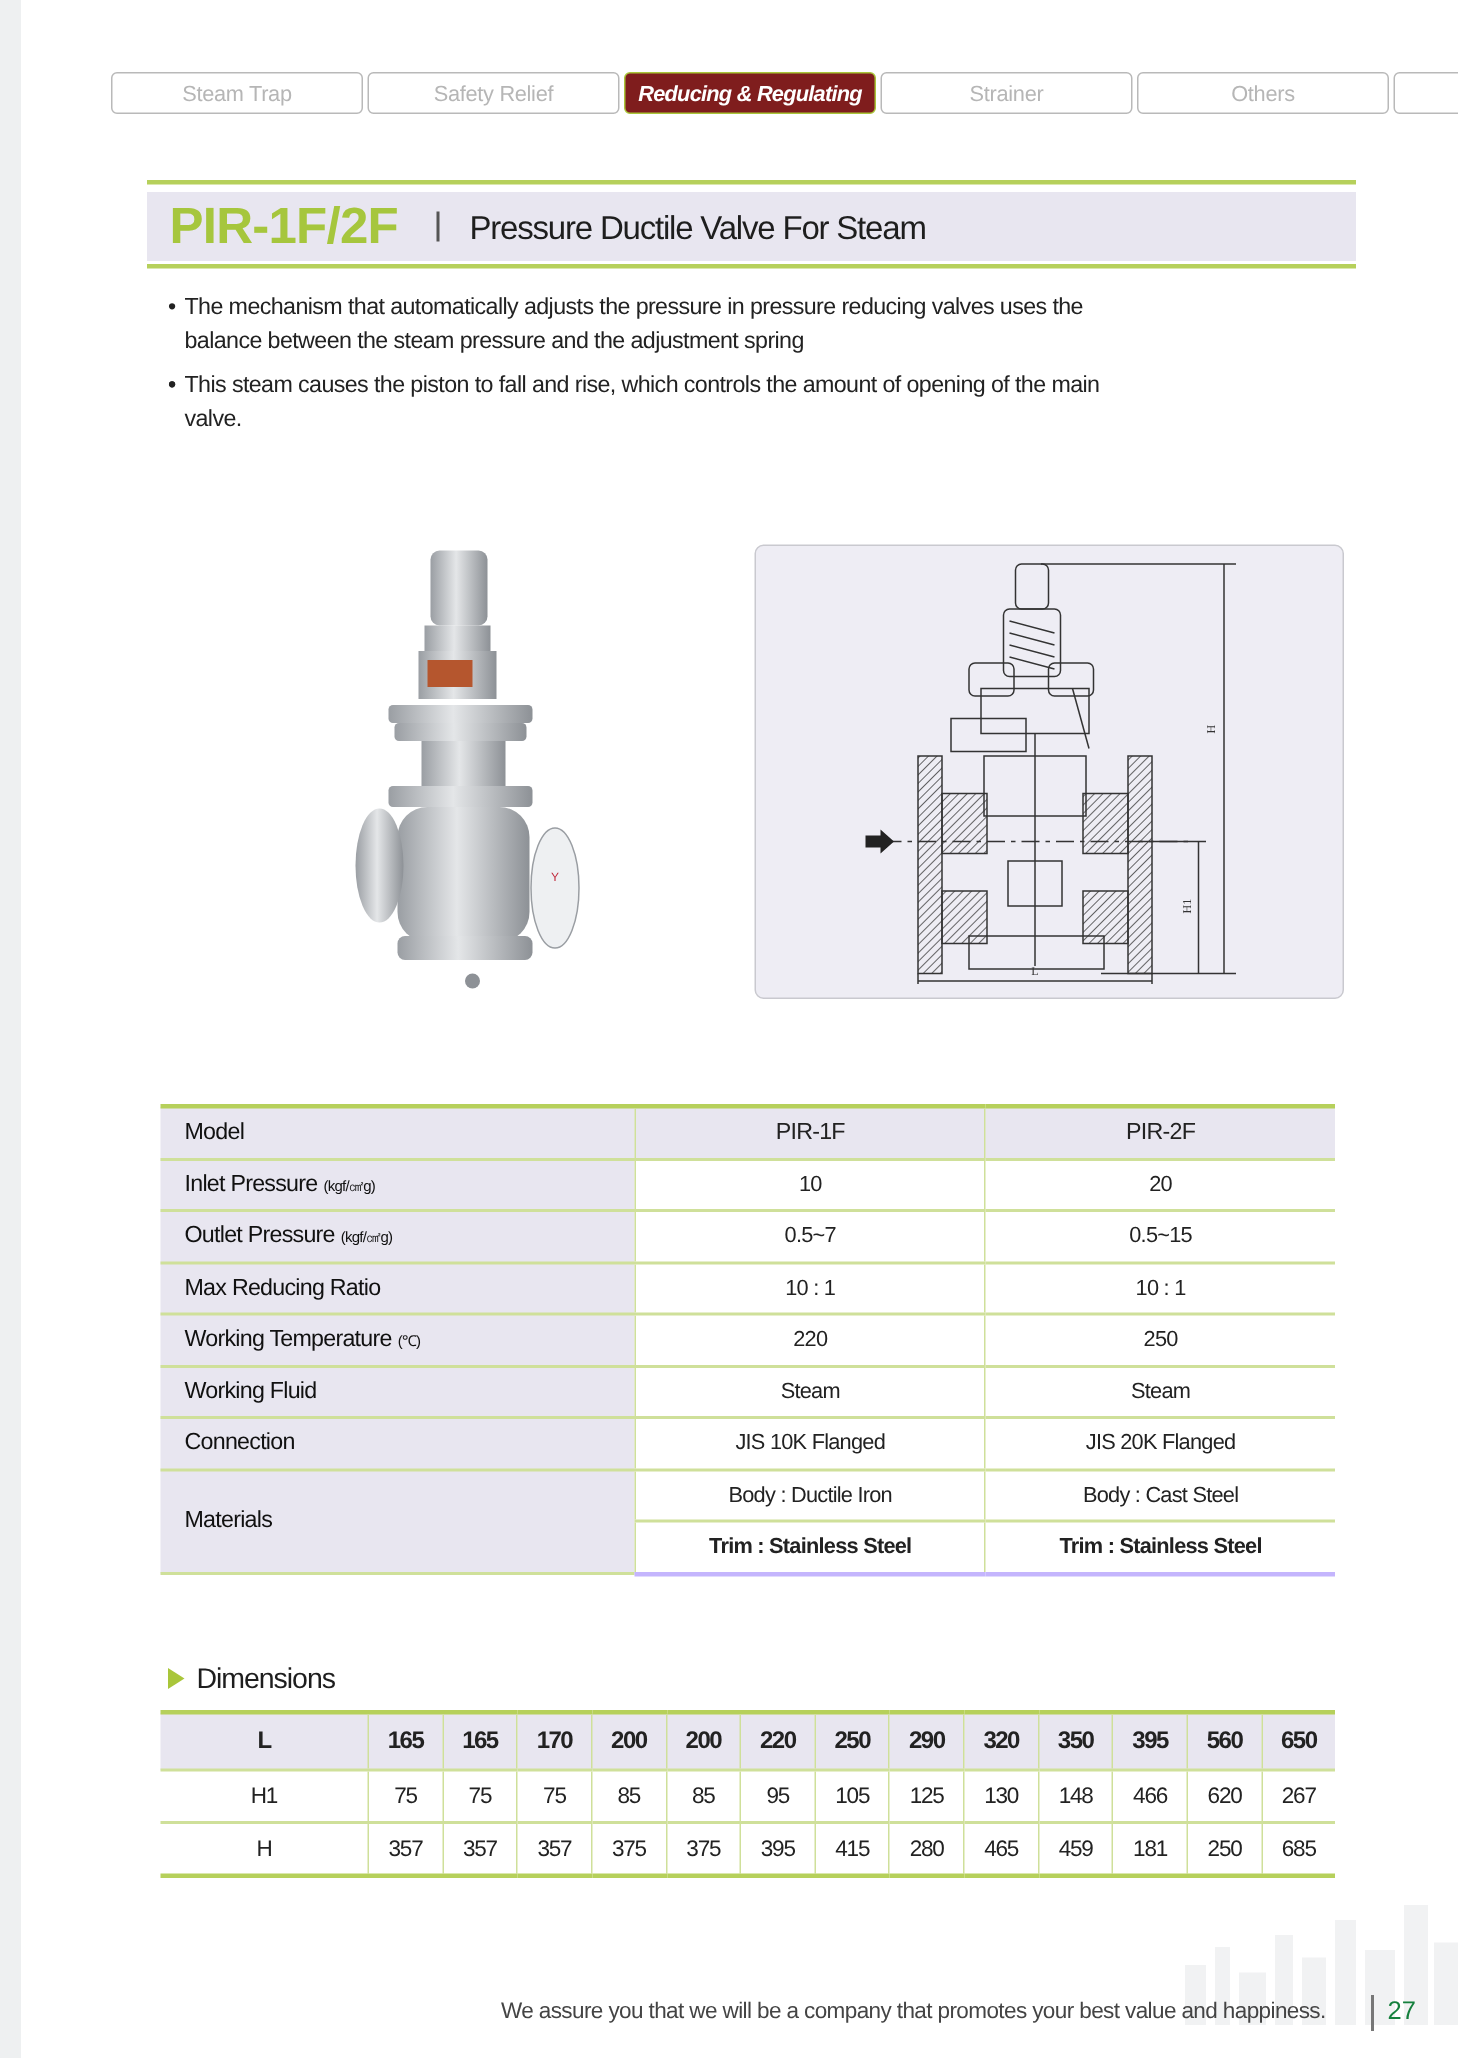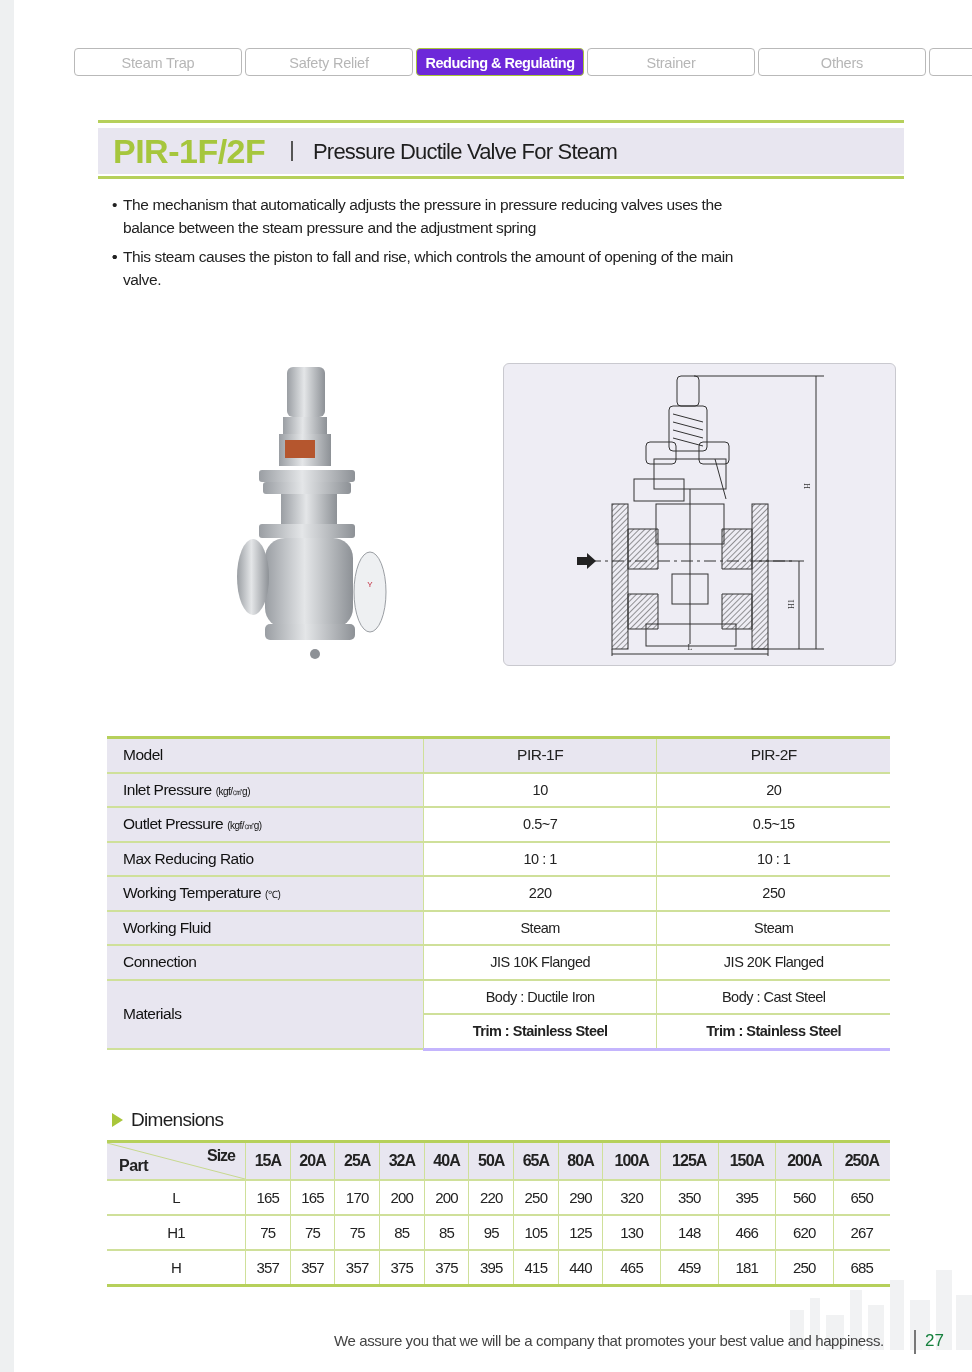--- a/index.html
+++ b/index.html
@@ -11,21 +11,21 @@
   .left-strip { position: absolute; left: 0; top: 0; width: 14px; height: 1372px; background: #eef0f1; }
 
   
   .nav { position: absolute; left: 74px; top: 48px; width: 910px; height: 30px; }
   .tab {
     position: absolute; top: 0; height: 28px; width: 168px;
     border: 1.5px solid #b9b9b9; border-radius: 4px; background: #fff;
     color: #b6b6b6; font-size: 14.5px; text-align: center; line-height: 28px;
     box-sizing: border-box; letter-spacing: -0.2px; cursor: pointer;
   }
-  .tab.active { background: #6d28d9; border-color: #a9c63a; color: #fff; font-weight: bold; letter-spacing: -0.5px; }
+  .tab.active { background: #7f1d1d; border-color: #a9c63a; color: #fff; font-weight: bold; letter-spacing: -0.5px; font-style: italic; }
 
   
   .title-line { position: absolute; left: 98px; width: 806px; height: 3px; background: #b6d05b; }
   .title-band {
     position: absolute; left: 98px; top: 128px; width: 806px; height: 46px;
     background: #e8e6f0;
   }
   .model-code { position: absolute; left: 15px; top: 4px; font-size: 34px; font-weight: bold; color: #a6c63d; letter-spacing: -0.5px; }
   .title-sep { position: absolute; left: 193px; top: 13px; width: 2px; height: 20px; background: #555; }
   .title-text { position: absolute; left: 215px; top: 11px; font-size: 22px; color: #1e1e1e; letter-spacing: -0.8px; }
@@ -223,42 +223,20 @@
     <td class="val">Trim : Stainless Steel</td>
   </tr>
 </tbody>
   </table>
 
 <div class="section-head" style="top:1109px">
   <span class="tri"></span><span>Dimensions</span>
 </div>
 <table class="dim">
   <tbody>
-      <tr id="dim-head">
-    <td class="corner">
-      <svg width="138" height="36">
-            <line x1="0" y1="0" x2="138" y2="36" stroke="#c7d88e" stroke-width="1"></line>
-          </svg>
-      <span class="part">Part</span>
-      <span class="size">Size</span>
-    </td>
-  <td>15A</td>
-        <td>20A</td>
-        <td>25A</td>
-        <td>32A</td>
-        <td>40A</td>
-        <td>50A</td>
-        <td>65A</td>
-        <td>80A</td>
-        <td>100A</td>
-        <td>125A</td>
-        <td>150A</td>
-        <td>200A</td>
-        <td>250A</td>
-      </tr>
   <tr class="dim-row">
         <td>L</td>
         <td>165</td>
         <td>165</td>
         <td>170</td>
         <td>200</td>
         <td>200</td>
         <td>220</td>
         <td>250</td>
         <td>290</td>
@@ -286,21 +264,21 @@
       </tr>
   <tr class="dim-row">
         <td>H</td>
         <td>357</td>
         <td>357</td>
         <td>357</td>
         <td>375</td>
         <td>375</td>
         <td>395</td>
         <td>415</td>
-        <td>440</td>
+        <td>280</td>
         <td>465</td>
         <td>459</td>
         <td>181</td>
         <td>250</td>
         <td>685</td>
       </tr>
 </tbody>
   </table>
 
 <svg class="footer-bg" viewBox="0 0 332 102">

